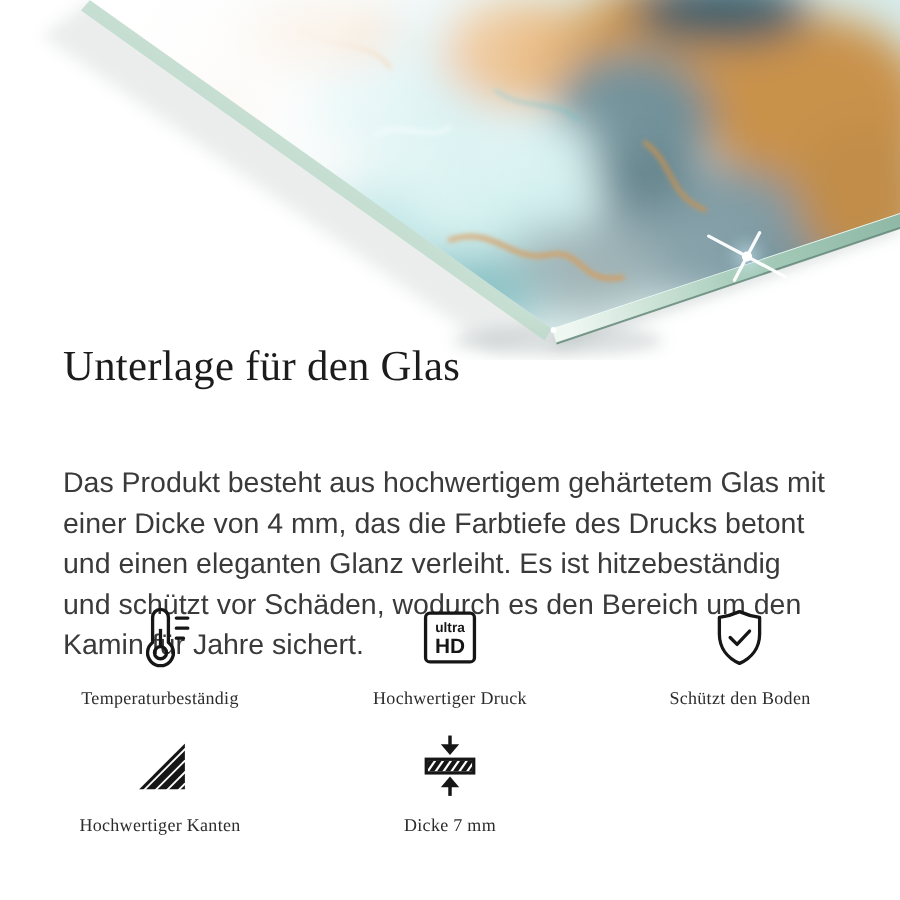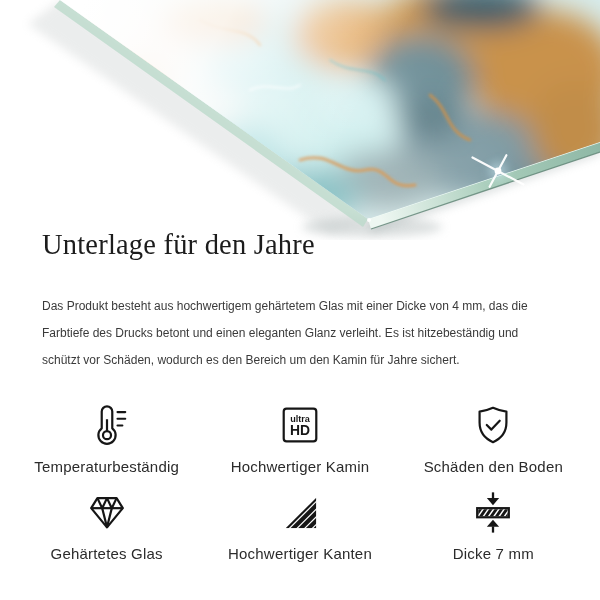--- a/index.html
+++ b/index.html
@@ -8,30 +8,30 @@
     font-family:"Liberation Sans", sans-serif;
   }
   .hero{position:absolute;left:0;top:0;width:600px;height:240px;display:block;}
   .title{
     position:absolute;left:42px;top:226px;width:530px;margin:0;
     font-family:"Liberation Serif", serif;font-weight:400;
     font-size:28.5px;line-height:38px;color:#1c1c1c;letter-spacing:0.2px;
   }
   .title span{display:block;}
   .description{
-    position:absolute;left:42px;top:293px;width:510px;margin:0;
-    font-size:12px;line-height:27px;color:#3a3a3a;
+    position:absolute;left:42px;top:309px;width:510px;margin:0;
+    font-size:19px;line-height:27px;color:#3a3a3a;
   }
   .features{
     position:absolute;left:10px;top:402px;width:580px;
     display:grid;grid-template-columns:repeat(3,1fr);row-gap:14px;
   }
   .feature{display:flex;flex-direction:column;align-items:center;}
   .icon-box{height:46px;display:flex;align-items:flex-end;}
-  .feature-label{margin-top:10px;font-size:15px;color:#2b2b2b;letter-spacing:0.2px;white-space:nowrap;}
+  .feature-label{margin-top:10px;font-size:12px;color:#2b2b2b;letter-spacing:0.2px;white-space:nowrap;font-family:Liberation Serif, serif;}
   .fi{stroke:#161616;fill:none;stroke-width:2.3;}
 </style>
 </head>
 <body>
 
 <svg class="hero" viewBox="0 0 600 240" xmlns="http://www.w3.org/2000/svg" aria-hidden="true">
   <defs>
     <clipPath id="panelClip">
         <path d="M60 0 L600 0 L600 142 L368 219 Z"></path>
       </clipPath>
@@ -113,21 +113,21 @@
     <g transform="rotate(28)">
       <rect x="-30" y="-1.1" width="60" height="2.2" rx="1.1" fill="#ffffff" opacity="0.95"></rect>
       <rect x="-1.1" y="-19" width="2.2" height="38" rx="1.1" fill="#ffffff" opacity="0.95"></rect>
     </g>
     <circle r="3.4" fill="#ffffff"></circle>
   </g>
   <circle cx="369" cy="220" r="2" fill="#ffffff" opacity="0.9"></circle>
 </svg>
 
 <h1 class="title">
-  <span>Unterlage für den Jahre</span>
+  <span>Unterlage für den Glas</span>
 </h1>
 
 <p class="description">Das Produkt besteht aus hochwertigem gehärtetem Glas mit einer Dicke von 4 mm, das die Farbtiefe des Drucks betont und einen eleganten Glanz verleiht. Es ist hitzebeständig und schützt vor Schäden, wodurch es den Bereich um den Kamin für Jahre sichert.</p>
 
 <div class="features">
 
   <div class="feature">
     <div class="icon-box">
       <svg width="46" height="46" viewBox="0 0 48 48">
         <path class="fi" d="M18.5 10 a5.5 5.5 0 0 1 11 0 V27.5 a9 9 0 1 1 -11 0 Z" stroke-linejoin="round"></path>
@@ -140,46 +140,33 @@
   </div>
 
   <div class="feature">
     <div class="icon-box">
       <svg width="46" height="46" viewBox="0 0 48 48">
         <rect class="fi" x="7" y="7" width="34" height="34" rx="3" stroke-width="2.8"></rect>
         <text x="24" y="20.5" text-anchor="middle" font-family="Liberation Sans, sans-serif" font-size="9.5" font-weight="700" fill="#161616" stroke="none">ultra</text>
         <text x="24" y="34.5" text-anchor="middle" font-family="Liberation Sans, sans-serif" font-size="14.5" font-weight="700" fill="#161616" stroke="none">HD</text>
       </svg>
     </div>
-    <div class="feature-label">Hochwertiger Kamin</div>
+    <div class="feature-label">Hochwertiger Druck</div>
   </div>
 
   <div class="feature">
     <div class="icon-box">
       <svg width="46" height="46" viewBox="0 0 48 48">
         <path class="fi" d="M24 6 C28 7.8 32.8 9.3 38 10 V21.5 C38 31 32.5 38.2 24 42 C15.5 38.2 10 31 10 21.5 V10 C15.2 9.3 20 7.8 24 6 Z" stroke-linejoin="round"></path>
         <path class="fi" d="M17.5 24 L22.3 28.8 L31 19.5" stroke-width="2.6" stroke-linecap="round" stroke-linejoin="round"></path>
       </svg>
     </div>
-    <div class="feature-label">Schäden den Boden</div>
-  </div>
-
-  <div class="feature">
-    <div class="icon-box">
-      <svg width="46" height="46" viewBox="0 0 48 48">
-        <g class="fi" stroke-width="2.2" stroke-linejoin="round">
-          <path d="M14 9.5 L34 9.5 L40.5 20 L24 40 L7.5 20 Z"></path>
-          <path d="M7.5 20 H40.5"></path>
-          <path d="M14 9.5 L19 20 L24 9.5 L29 20 L34 9.5"></path>
-          <path d="M19 20 L24 40 M29 20 L24 40"></path>
-        </g>
-      </svg>
-    </div>
-    <div class="feature-label">Gehärtetes Glas</div>
-  </div>
+    <div class="feature-label">Schützt den Boden</div>
+  </div>
+
 
   <div class="feature">
     <div class="icon-box">
       <svg width="46" height="46" viewBox="0 0 48 48">
         <defs>
             <clipPath id="triClip">
               <polygon points="9,41 41,41 41,9"></polygon>
             </clipPath>
           </defs>
         <g clip-path="url(#triClip)" stroke="#161616" stroke-width="4.4">

